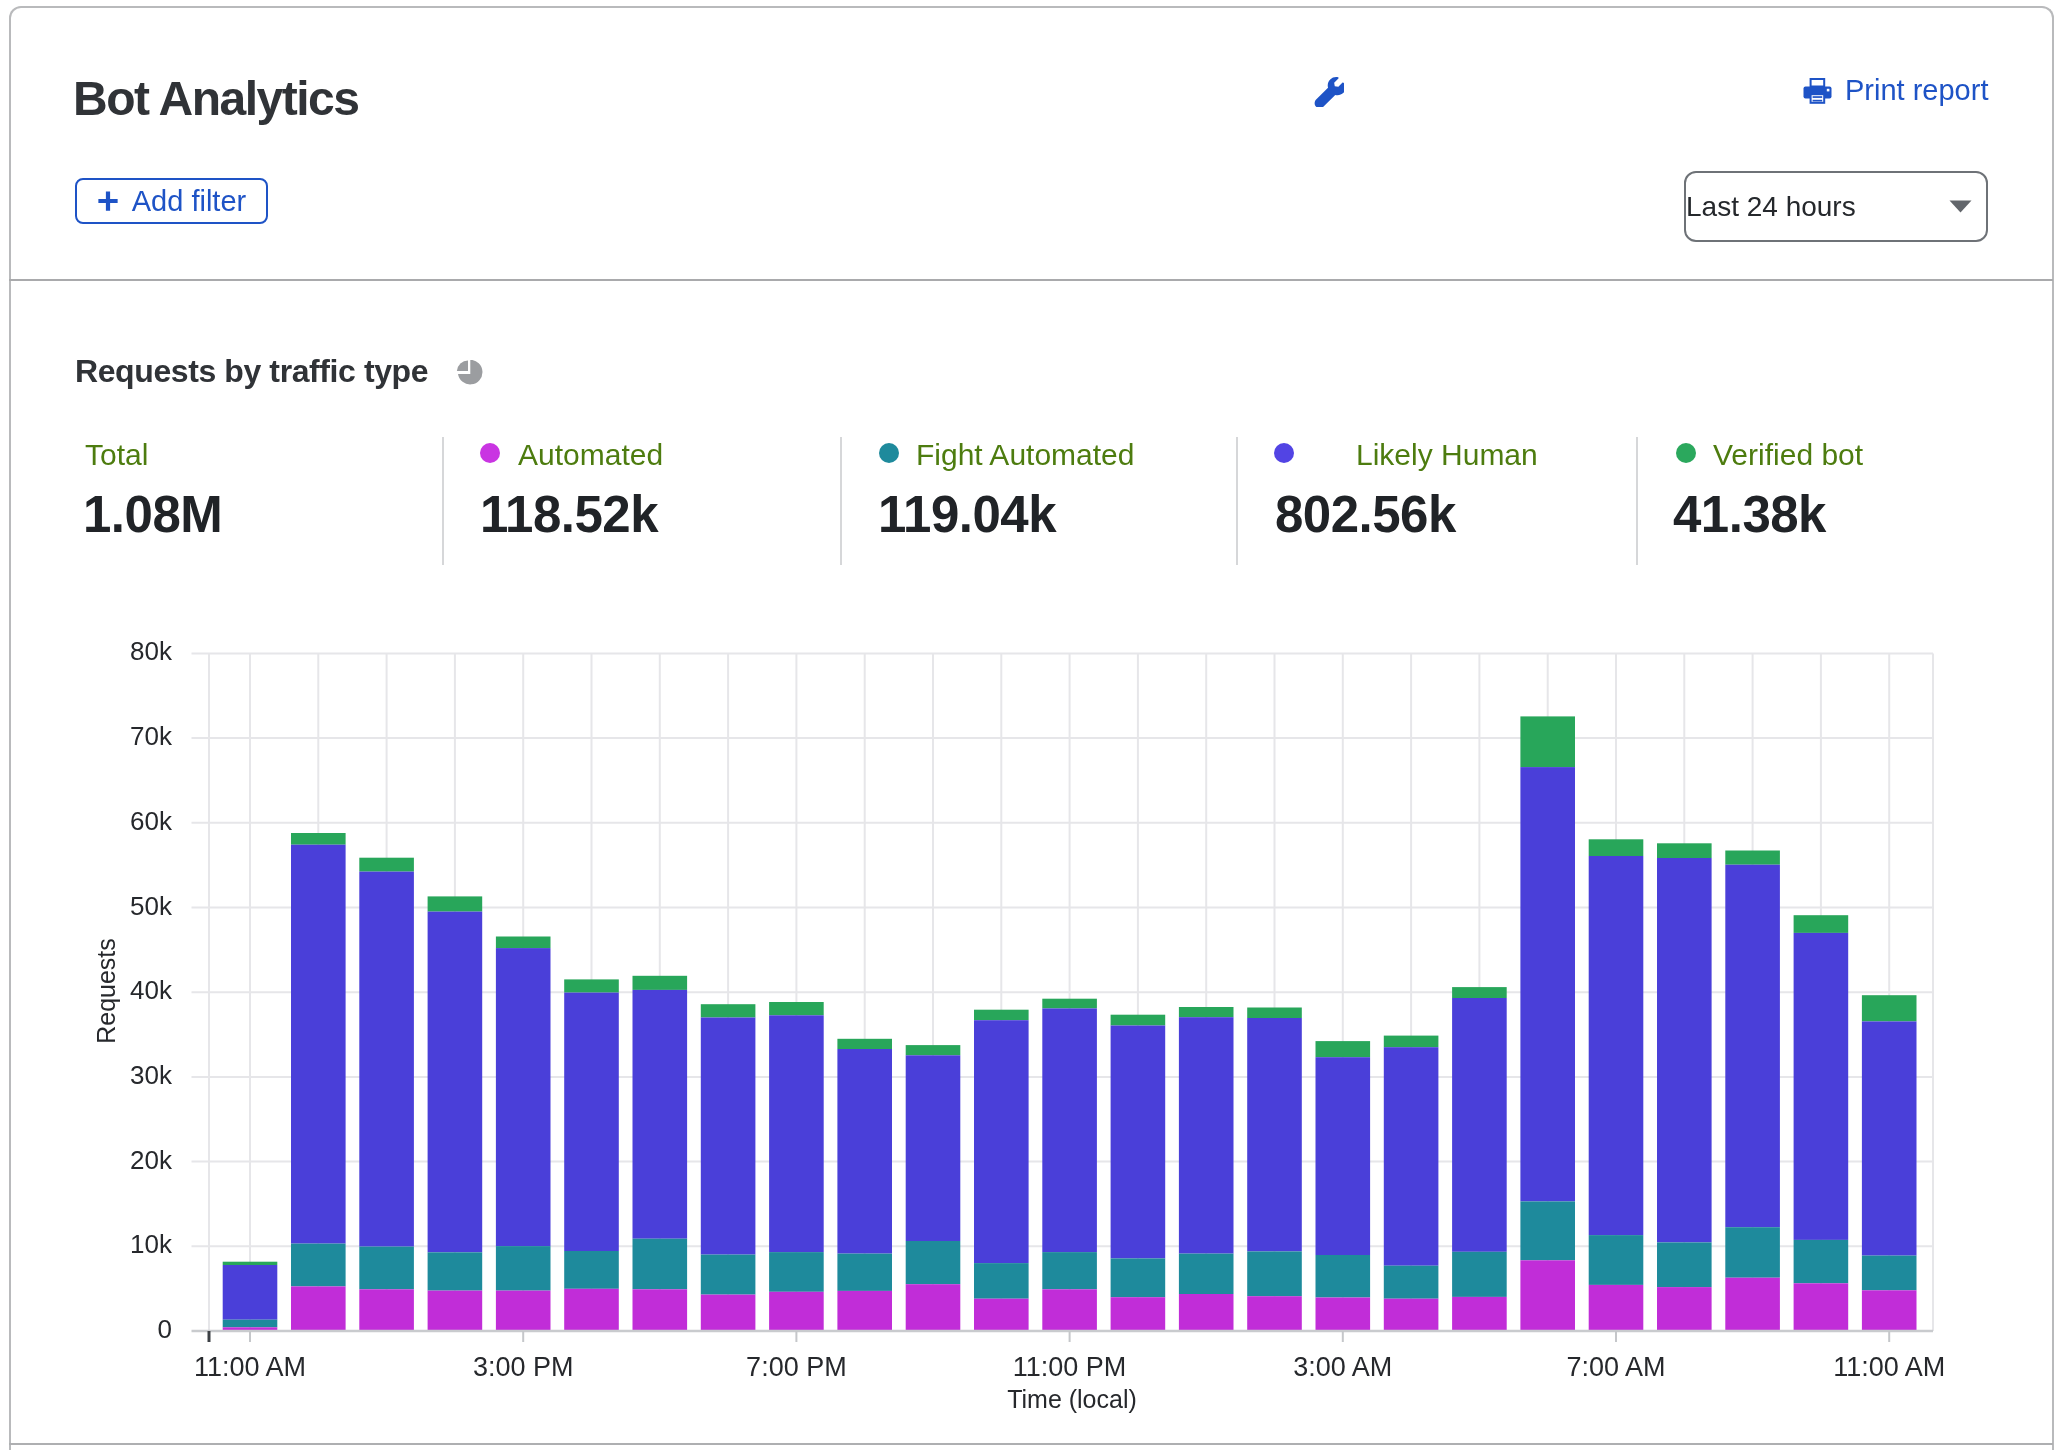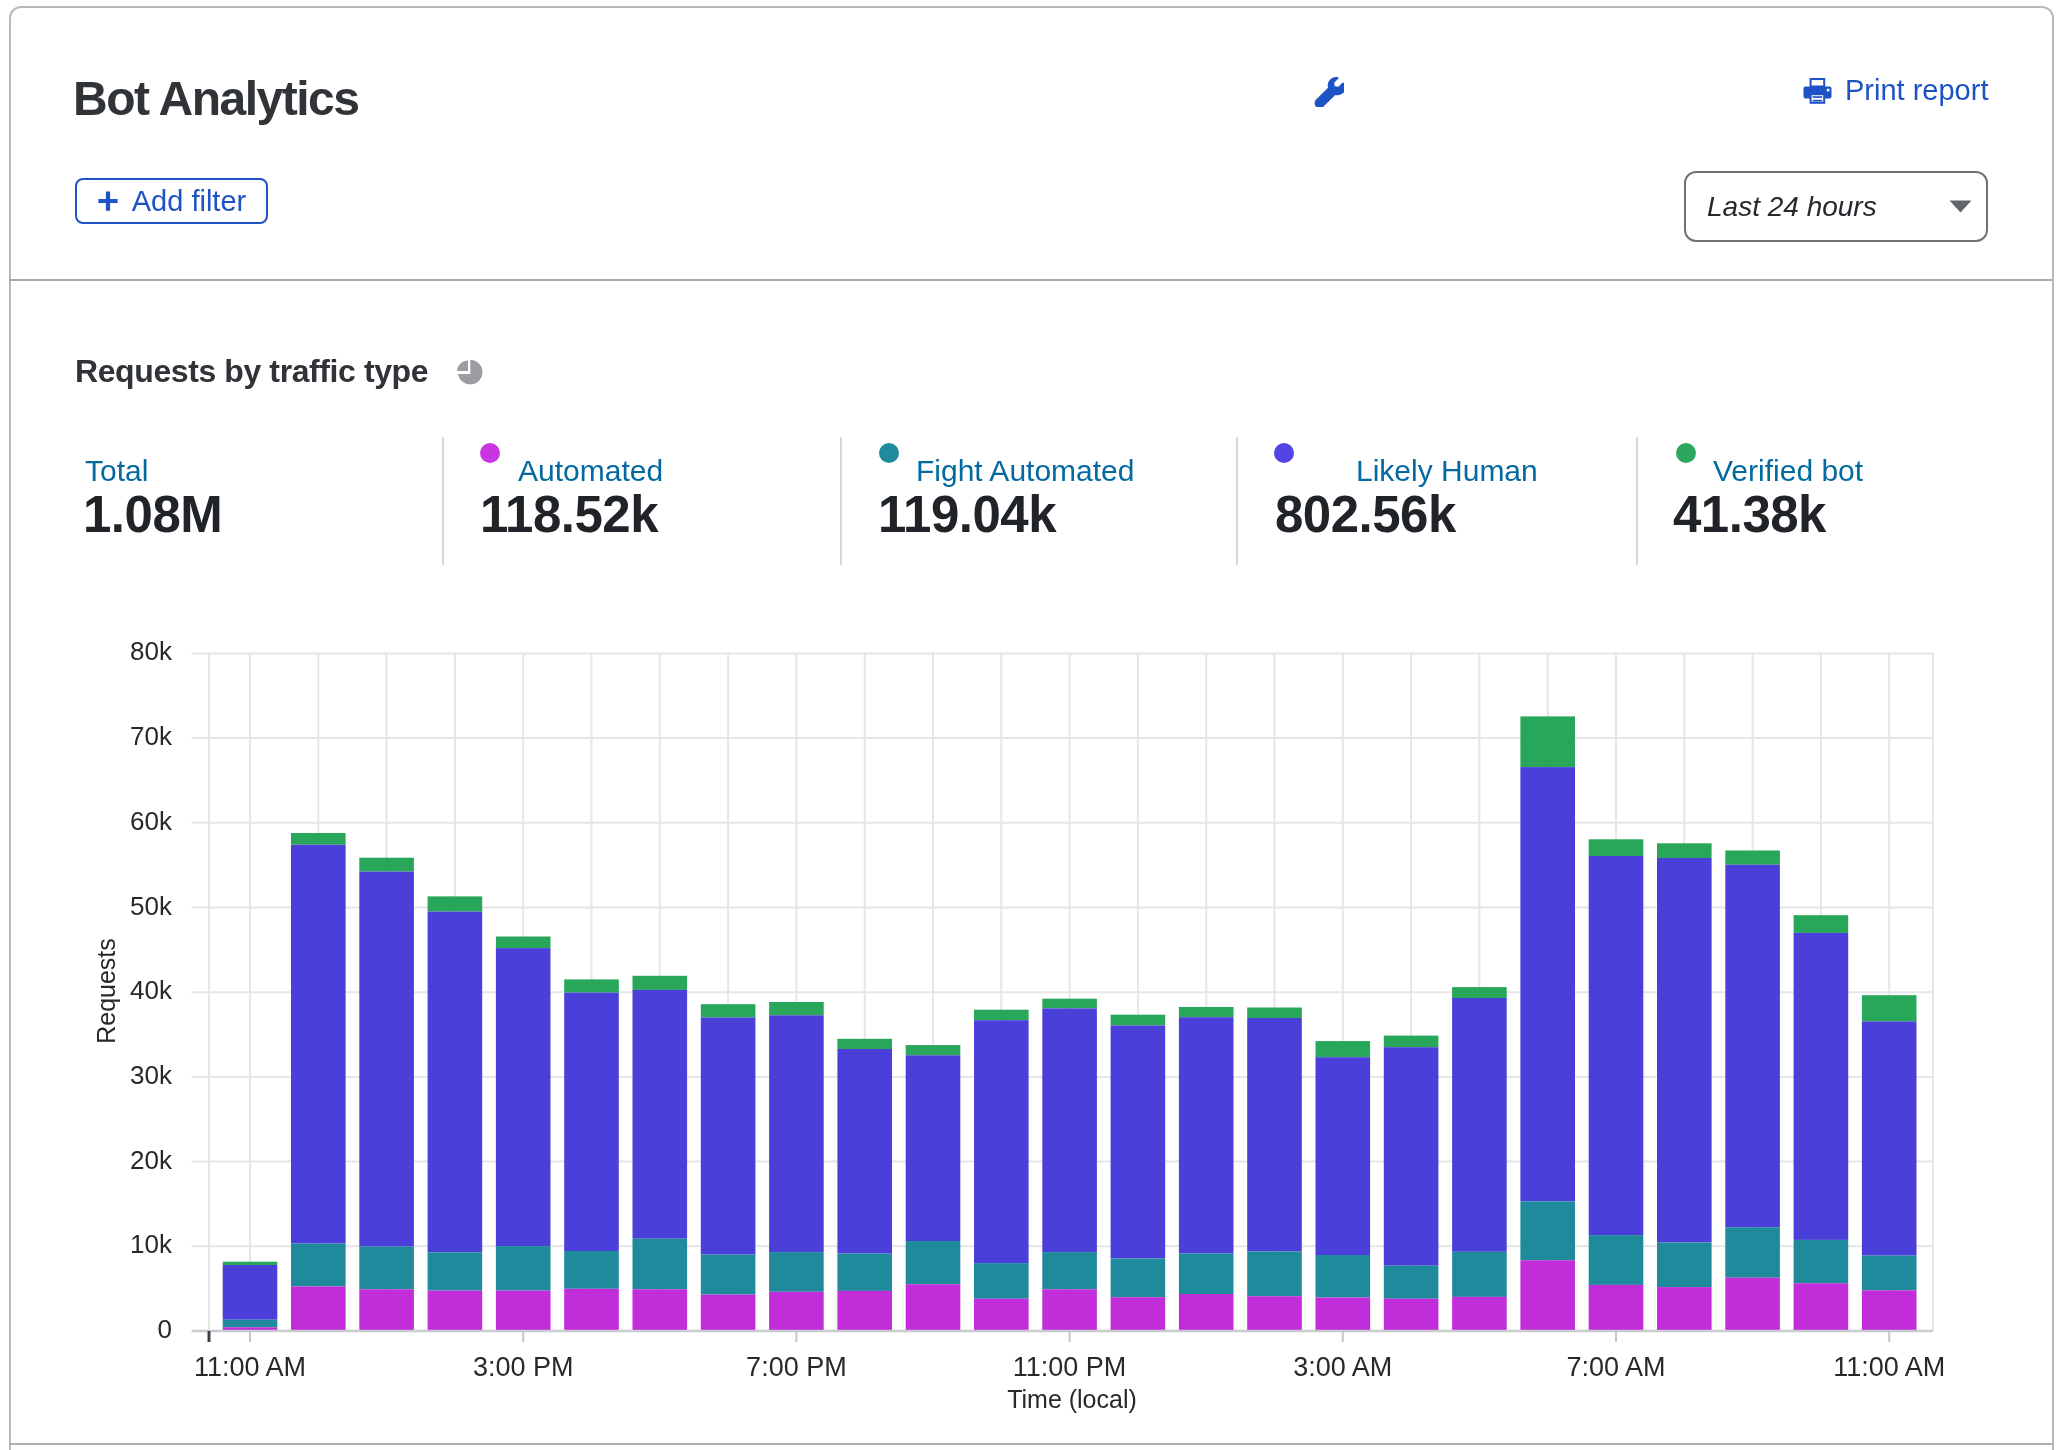--- a/index.html
+++ b/index.html
@@ -8,21 +8,21 @@
   .card { position:absolute; left:9px; top:6px; width:2045px; height:1460px;
           border:2px solid #b9babc; border-bottom:none; border-radius:12px 12px 0 0; background:#fff; }
   .h1 { position:absolute; left:73px; top:75px; font-size:48px; font-weight:700; color:#303337; line-height:1; letter-spacing:-1.5px; }
   .toplink { position:absolute; top:76px; display:flex; align-items:center; gap:13px; color:#1e53c6; font-size:29px; line-height:1; }
   .btn { position:absolute; left:75px; top:178px; width:193px; height:46px; border:2.5px solid #1e53c6; border-radius:8px;
          color:#1e53c6; font-size:29px; display:flex; align-items:center; justify-content:center; gap:13px; }
   .dd { position:absolute; left:1684px; top:171px; width:304px; height:71px; border:2px solid #6e7277; border-radius:12px;
         color:#25282c; font-size:28px; display:flex; align-items:center; }
   .divider { position:absolute; left:9px; top:279px; width:2044px; height:2px; background:#a9aaac; }
   .h2 { position:absolute; left:75px; top:355px; font-size:32px; font-weight:700; color:#303337; line-height:1; letter-spacing:-0.4px; }
-  .statlab { position:absolute; top:440px; font-size:30px; color:#0369a1; line-height:1;margin-top:16px; }
+  .statlab { position:absolute; top:440px; font-size:30px; color:#4d7c0f; line-height:1; }
   .statval { position:absolute; top:489px; font-size:51px; font-weight:700; color:#202327; line-height:1; letter-spacing:-0.5px; }
   .dot { position:absolute; top:443px; width:20px; height:20px; border-radius:50%; }
   .vsep { position:absolute; top:437px; width:2px; height:128px; background:#d6d7d9; }
   .axlab { font-size:27px; fill:#26282c; font-family:"Liberation Sans",sans-serif; }
   .ylab { font-size:26px; fill:#26282c; font-family:"Liberation Sans",sans-serif; }
   .axtitle { font-size:25px; fill:#26282c; font-family:"Liberation Sans",sans-serif; }
 </style>
 </head>
 <body>
 <div class="card"></div>
@@ -46,21 +46,21 @@
 </div>
 
 <div class="btn">
     <svg width="22" height="22" viewBox="0 0 24 24">
       <path d="M12 1.5v21M1.5 12h21" stroke="#1e53c6" stroke-width="4.6" stroke-linecap="butt"></path>
     </svg>
     <span>Add filter</span>
   </div>
 
 <div class="dd">
-    <span style="margin-left:21px;font-style:italic;">Last 24 hours</span>
+    <span style="">Last 24 hours</span>
   <svg style="position:absolute; right:14px; top:27px;" width="23" height="13" viewBox="0 0 23 13">
       <path d="M0.5 0.5h22L11.5 12.5z" fill="#62666b"></path>
     </svg>
 </div>
 
 <div class="divider"></div>
 <div class="divider" style="top:1443px; background:#aeafb1;"></div>
 
 <div class="h2">Requests by traffic type</div>
 <svg style="position:absolute; left:455px; top:360px;" width="30" height="28" viewBox="0 0 30 28">

